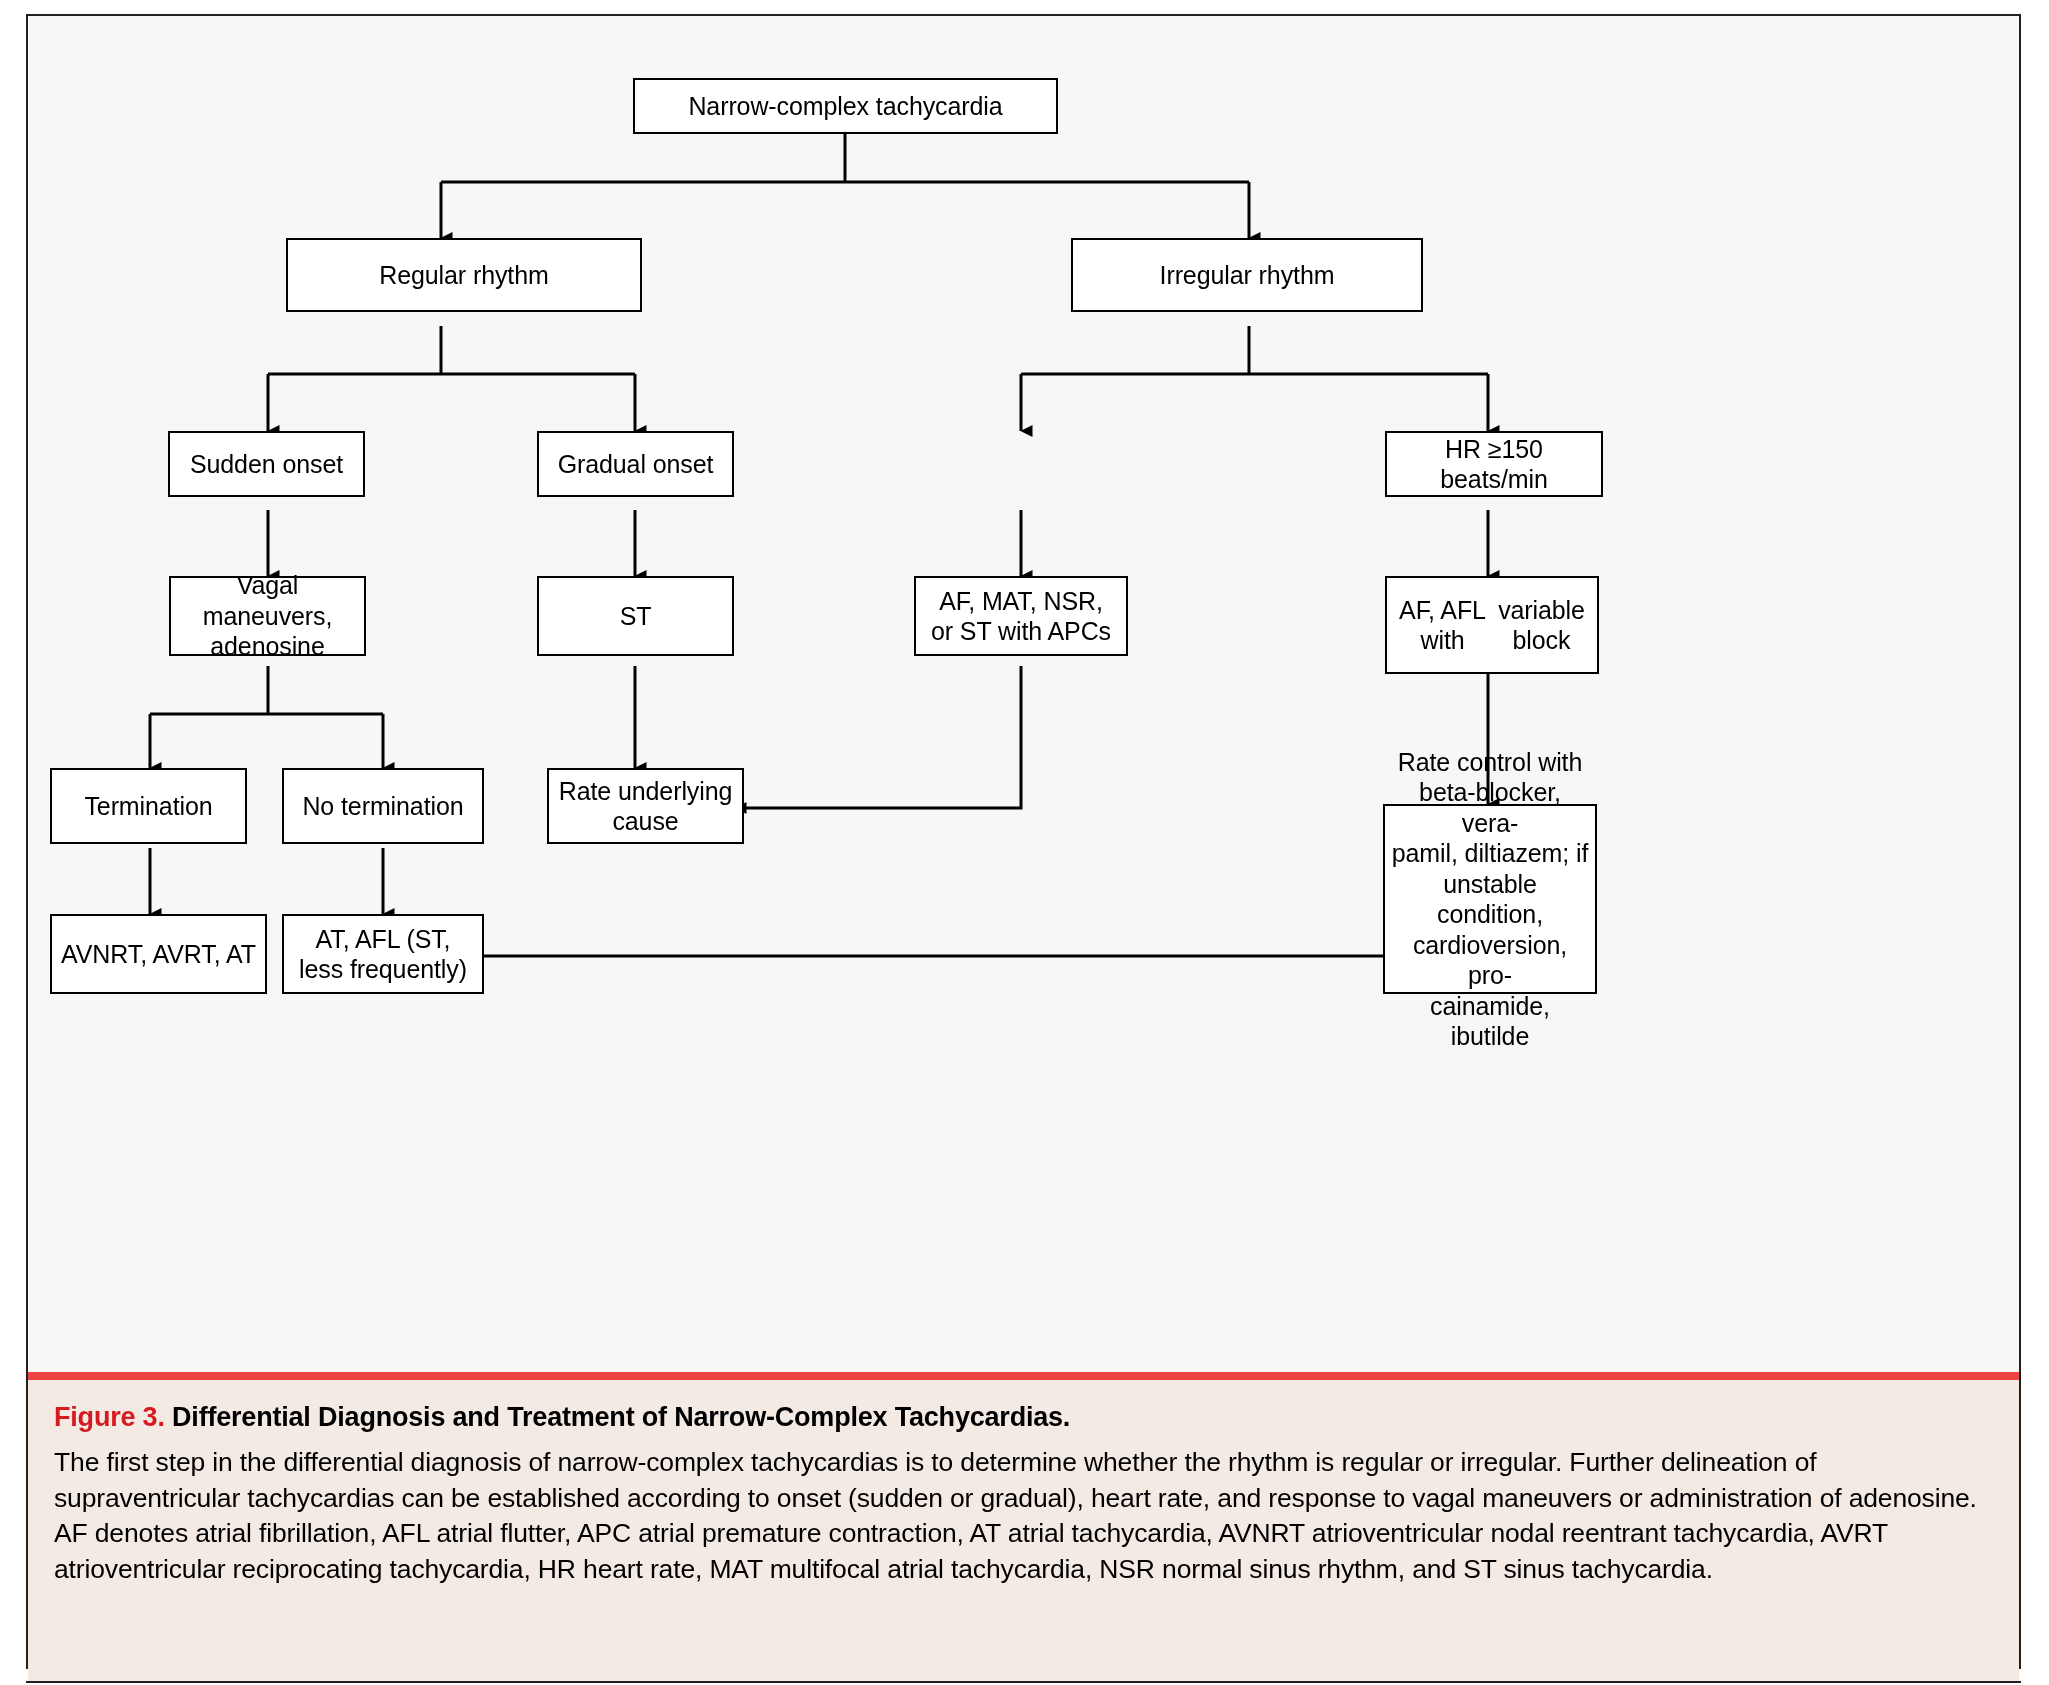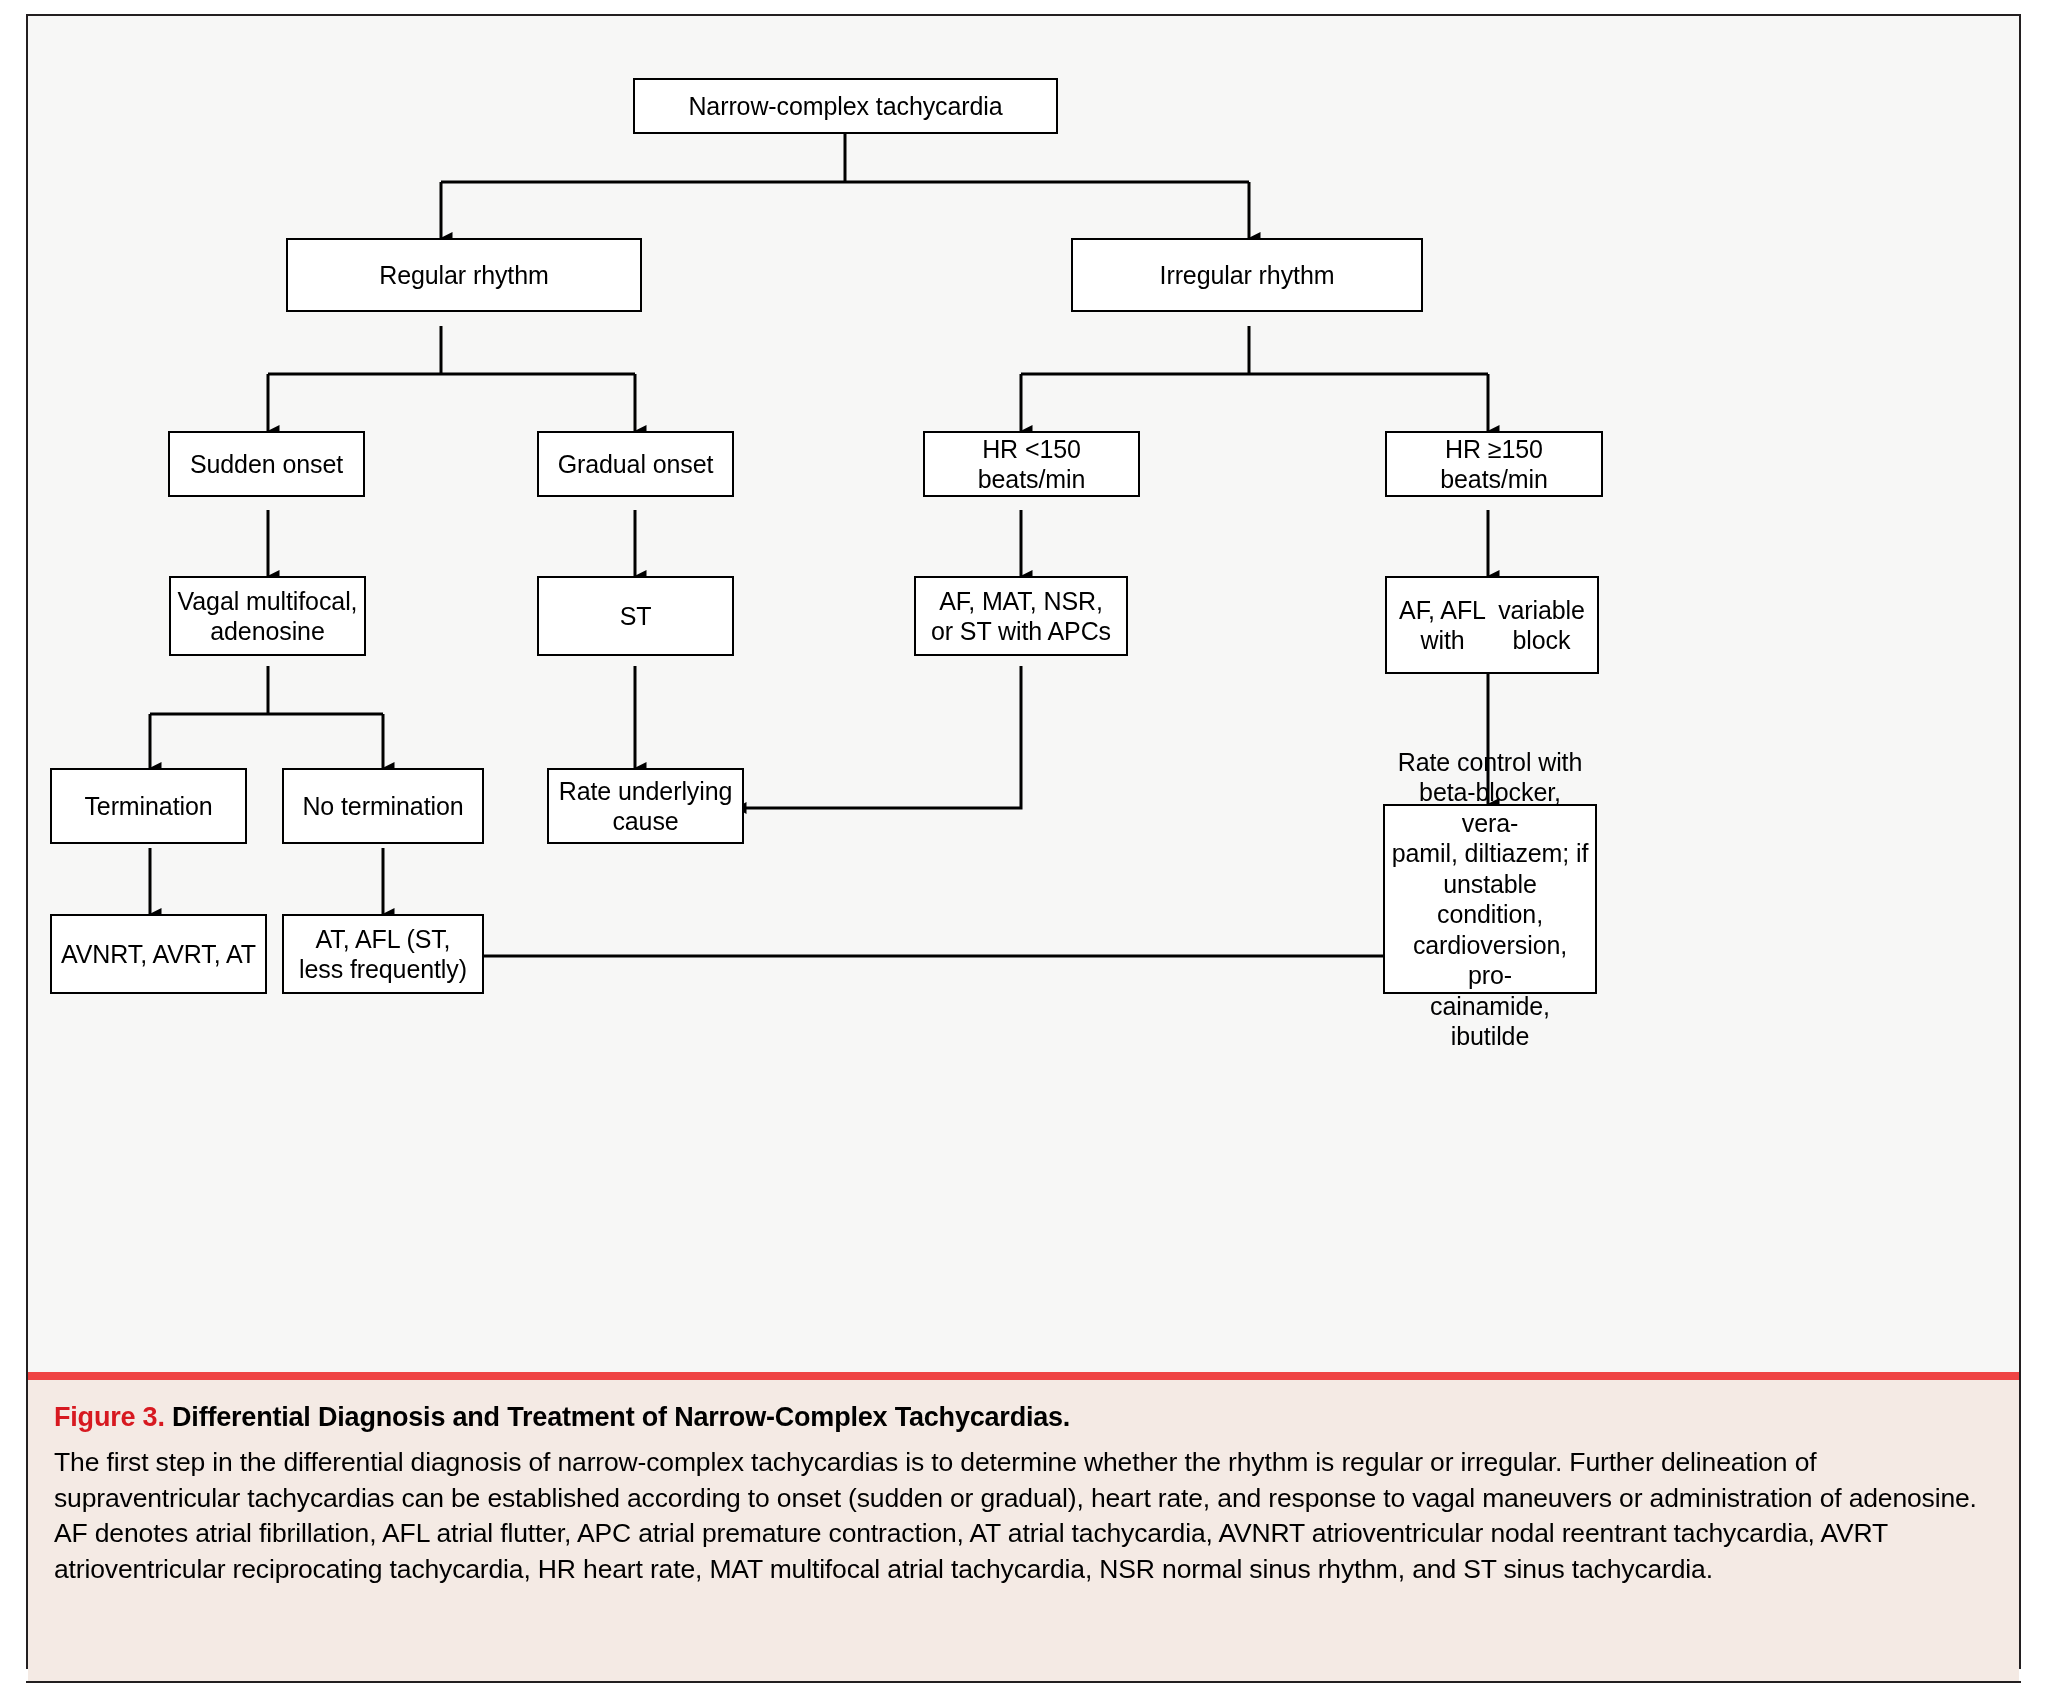--- a/index.html
+++ b/index.html
@@ -176,30 +176,27 @@
       </div>
 
       <div class="node" style="left:140px; top:415px; width:197px; height:66px;">
         <span>Sudden onset</span>
       </div>
 
       <div class="node" style="left:509px; top:415px; width:197px; height:66px;">
         <span>Gradual onset</span>
       </div>
 
-      <div class="node" style="left:895px; top:415px; width:217px; height:66px;">
-        <span>HR &lt;150 beats/min</span>
-      </div>
 
       <div class="node" style="left:1357px; top:415px; width:218px; height:66px;">
         <span>HR ≥150 beats/min</span>
       </div>
 
       <div class="node" style="left:141px; top:560px; width:197px; height:80px; flex-direction:column;">
-        <span>Vagal multifocal,</span>
+        <span>Vagal maneuvers,</span>
         <span>adenosine</span>
       </div>
 
       <div class="node" style="left:509px; top:560px; width:197px; height:80px;">
         <span>ST</span>
       </div>
 
       <div class="node" style="left:886px; top:560px; width:214px; height:80px; flex-direction:column;">
         <span>AF, MAT, NSR,</span>
         <span>or ST with APCs</span>

